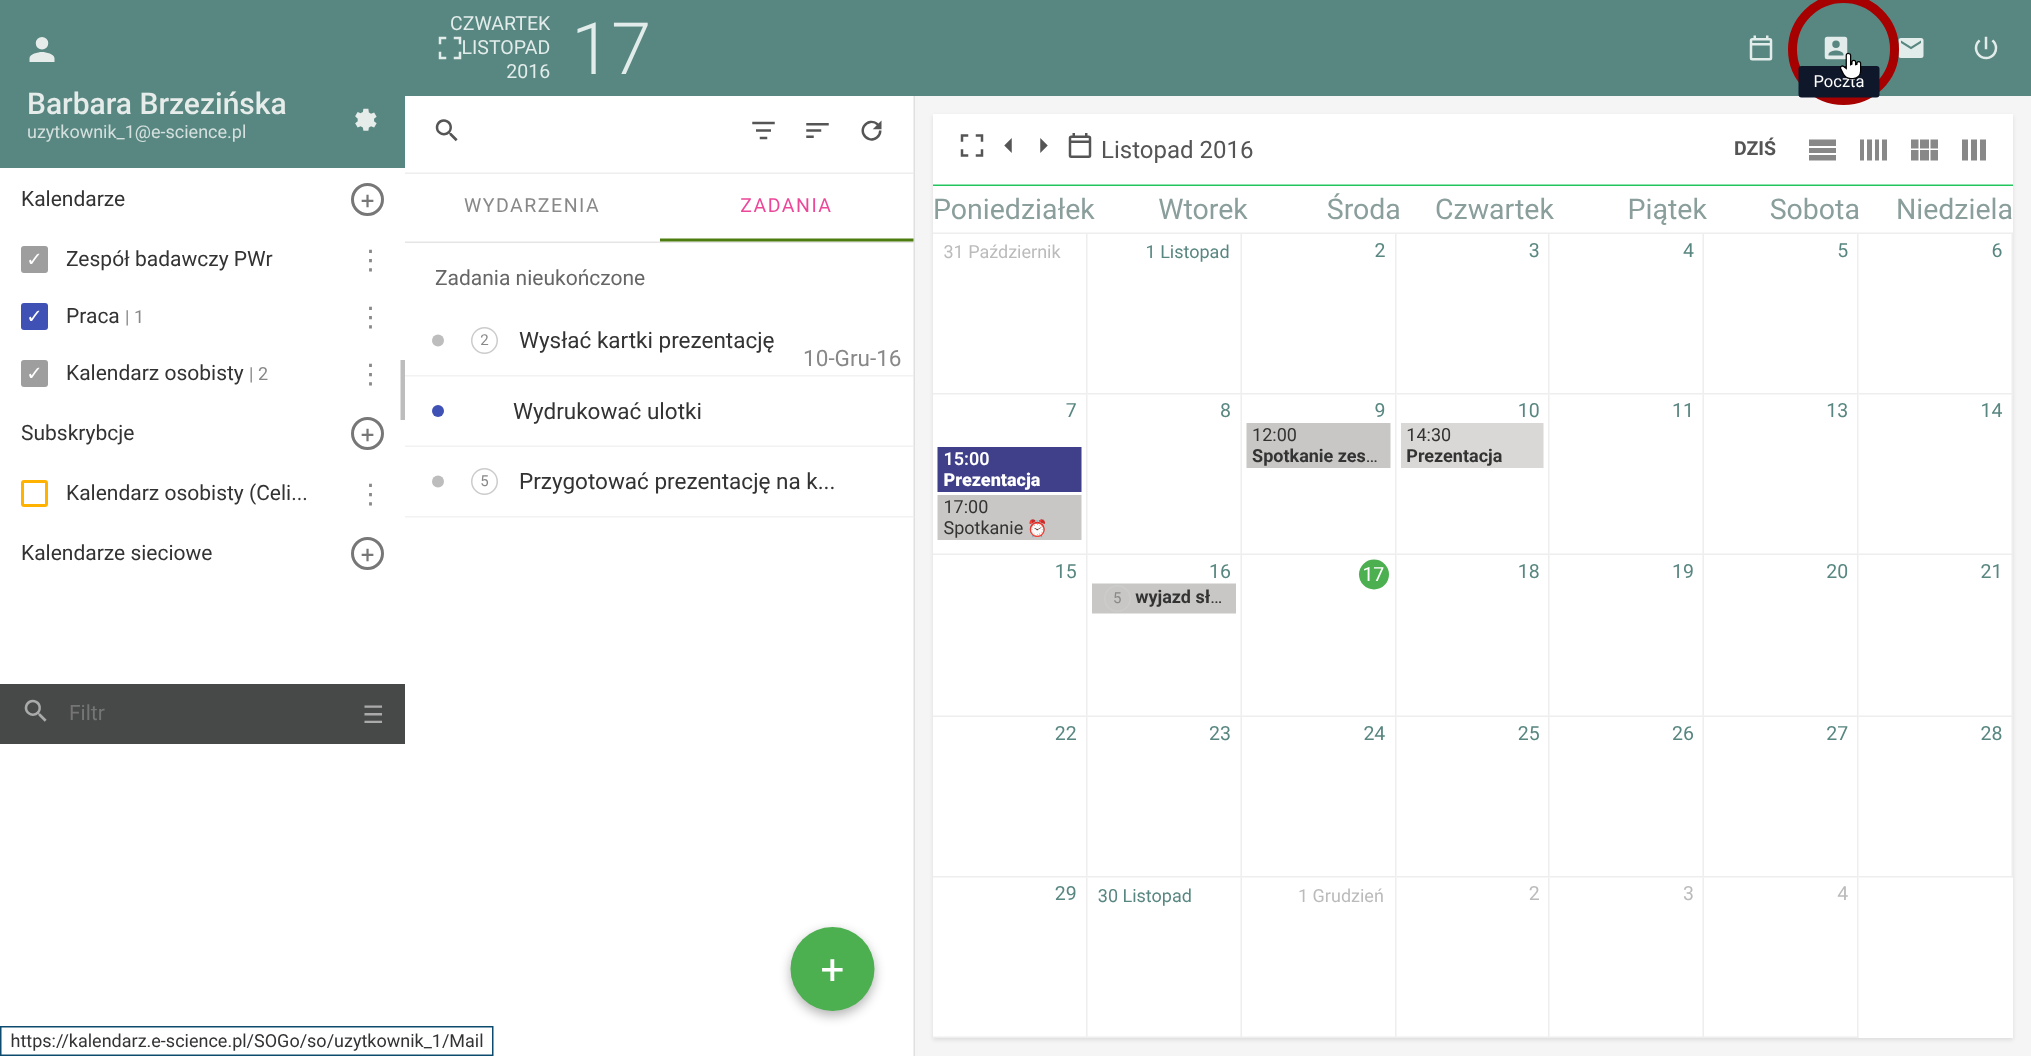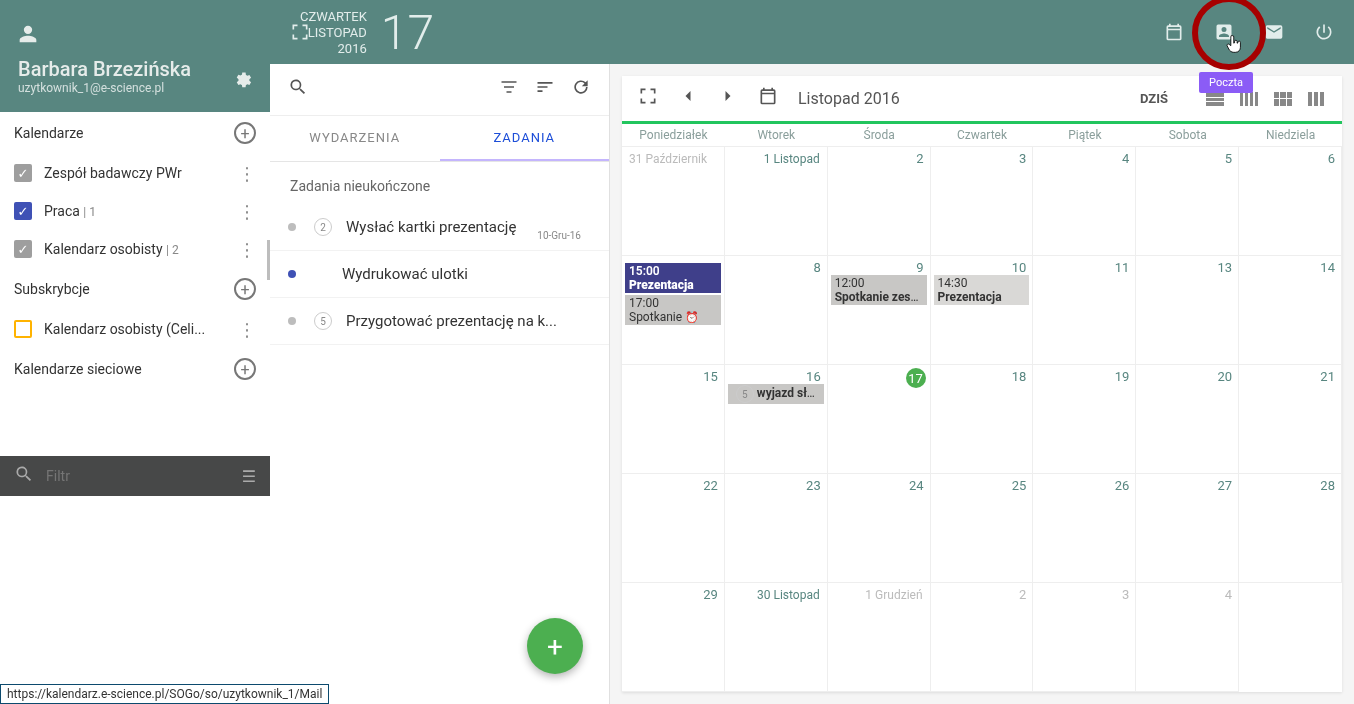--- a/index.html
+++ b/index.html
@@ -6,21 +6,21 @@
 body{width:1354px;height:704px;overflow:hidden;background:#fff;position:relative}
 .topbar{height:64px;background:#588680;display:flex;align-items:center;color:#fff;position:relative}
 .date-block{position:absolute;left:300px;top:4px;display:flex;align-items:center;gap:14px}
 .date-txt{text-align:right;font-size:13px;line-height:16px;color:#e2edeb}
 .big-day{font-size:48px;font-weight:300;color:#e2edeb}
 .top-icons{position:absolute;right:18px;display:flex;gap:26px;align-items:center}
 .topicon{width:24px;height:24px;display:flex;align-items:center;justify-content:center;cursor:pointer;color:#e2edeb}
 .fs-icon{position:absolute;left:290px;top:22px;width:20px;height:20px;color:#e2edeb}
 .red-circle{position:absolute;right:88px;top:-4px;width:74px;height:74px;border:6px solid #a60000;border-radius:50%;pointer-events:none;z-index:50}
 .cursor-hand{position:absolute;right:109px;top:34px;z-index:60;font-size:20px;pointer-events:none}
-.tooltip{position:absolute;right:101px;top:72px;background:#8b5cf6;color:#fff;font-size:11px;padding:4px 10px;border-radius:2px;z-index:55}
+.tooltip{position:absolute;right:101px;top:44px;background:#0f172a;color:#fff;font-size:11px;padding:4px 10px;border-radius:2px;z-index:55}
 
 .sidebar{position:absolute;left:0;top:0;width:270px;height:496px;background:#fff;display:flex;flex-direction:column}
 .profile{height:112px;background:#588680;padding:16px 18px 14px;color:#fff;position:relative}
 .avatar{font-size:30px;color:#e6ecea}
 .uname{font-size:20px;font-weight:500;margin-top:6px;color:#e6ecea}
 .uemail{font-size:12px;color:#d4e0de}
 .gear{position:absolute;right:18px;top:70px;color:#e6ecea;font-size:20px}
 
 .section{padding:10px 14px;display:flex;align-items:center;justify-content:space-between;color:#333;font-size:14px}
 .add-circle{width:22px;height:22px;border:2px solid #777;border-radius:50%;display:flex;align-items:center;justify-content:center;font-size:16px;color:#777;cursor:pointer}
@@ -35,46 +35,46 @@
 
 .filter-bar{position:absolute;bottom:0;left:0;width:270px;height:40px;background:#474848;display:flex;align-items:center;padding:0 14px;gap:12px}
 .filter-bar input{flex:1;background:transparent;border:none;color:#ccc;font-size:14px;outline:none}
 
 .middle{position:absolute;left:270px;top:64px;width:340px;height:640px;border-right:1px solid #e0e0e0;background:#fff}
 .mid-tools{height:52px;display:flex;align-items:center;padding:0 18px;gap:16px;border-bottom:1px solid #eee}
 .mid-tools .spacer{flex:1}
 .micon{color:#555;cursor:pointer;font-size:20px}
 .tabs{display:flex;border-bottom:1px solid #e5e5e5}
 .tab{flex:1;text-align:center;padding:14px 0;font-size:13px;letter-spacing:1px;color:#888;cursor:pointer}
-.tab.active{color:#1d4ed8;border-bottom:2px solid #c4b5fd}
+.tab.active{color:#ec4899;border-bottom:2px solid #4d7c0f}
 .sub-h{padding:16px 20px 10px;color:#666;font-size:14px}
 .task{display:flex;align-items:center;padding:14px 18px;gap:14px;border-bottom:1px solid #f2f2f2;font-size:15px;color:#333;cursor:pointer}
 .dot{width:8px;height:8px;border-radius:50%;background:#bdbdbd}
 .dot.blue{background:#3f51b5}
 .count-circle{width:18px;height:18px;border-radius:50%;border:1px solid #ccc;display:flex;align-items:center;justify-content:center;font-size:10px;color:#888;margin-left:4px}
 .task .label{flex:1;white-space:nowrap;overflow:hidden;text-overflow:ellipsis}
 .task-wrap{position:relative}
 .fab{position:absolute;bottom:30px;right:26px;width:56px;height:56px;border-radius:50%;background:#4caf50;color:#fff;display:flex;align-items:center;justify-content:center;font-size:28px;cursor:pointer;box-shadow:0 3px 8px rgba(0,0,0,0.3)}
 
 .calview{position:absolute;left:610px;top:64px;right:0;height:640px;background:#f5f5f5;padding:12px}
 .cal-inner{background:#fff;height:100%;display:flex;flex-direction:column;box-shadow:0 1px 3px rgba(0,0,0,0.1)}
-.cal-tools{height:48px;display:flex;align-items:center;padding:0 16px;gap:20px;border-bottom:3px solid #22c55e}
+.cal-tools{height:48px;display:flex;align-items:center;padding:0 16px;gap:4px;border-bottom:1px solid #22c55e}
 .cal-tools .spacer{flex:1}
 .cal-title{font-size:16px;color:#555}
 .today-btn{font-size:13px;font-weight:700;color:#555;cursor:pointer}
 .view-icons{display:flex;gap:16px;margin-left:18px}
 .view-icons span{width:18px;height:14px;cursor:pointer}
 .vi1{background:linear-gradient(#888 0 33%,#fff 33% 40%,#888 40% 66%,#fff 66% 73%,#888 73% 100%)}
 .vi2{background:repeating-linear-gradient(90deg,#888 0 3px,#fff 3px 5px)}
 .vi3{display:grid;grid-template:repeat(2,1fr)/repeat(3,1fr);gap:1px}
 .vi3 i{background:#888}
 .vi4{background:repeating-linear-gradient(90deg,#888 0 4px,#fff 4px 6px)}
 
 .weekdays{display:grid;grid-template-columns:repeat(7,1fr);padding:4px 0;border-bottom:1px solid #eee}
-.weekdays span{text-align:center;font-size:12px;color:#8a9e9b}
+.weekdays span{text-align:right;font-size:19px;color:#8a9e9b}
 
 .grid{flex:1;display:grid;grid-template-columns:repeat(7,1fr);grid-template-rows:repeat(5,1fr);overflow-y:auto}
 .cell{border-right:1px solid #eee;border-bottom:1px solid #eee;padding:3px;position:relative;font-size:13px;overflow:hidden}
 .cell .num{position:absolute;top:4px;right:6px;font-size:13px;color:#588680}
 .cell .num.muted{color:#bbb}
 .cell .num.today{background:#4caf50;color:#fff;border-radius:50%;width:20px;height:20px;display:flex;align-items:center;justify-content:center;right:4px;top:3px}
 .monthlabel{font-size:12px;color:#bbb;padding:2px 4px}
 .monthlabel.blue{color:#588680}
 
 .event{font-size:12px;padding:1px 4px;margin-top:2px;overflow:hidden;white-space:nowrap;text-overflow:ellipsis;position:relative}
@@ -213,21 +213,21 @@
     <div class="tab active">ZADANIA</div>
   </div>
   <div class="sub-h">Zadania nieukończone</div>
 
   <div class="task-wrap">
     <div class="task">
       <span class="dot"></span>
       <span class="count-circle">2</span>
       <span class="label">Wysłać kartki prezentację</span>
     </div>
-    <span class="date" style="position:absolute;right:28px;top:26px;font-size:10px;color:#888">10-Gru-16</span>
+    <span class="date" style="position:absolute;right:8px;top:26px;font-size:15px;color:#888">10-Gru-16</span>
   </div>
   <div class="task">
     <span class="dot blue"></span>
     <span style="width:18px"></span>
     <span class="label">Wydrukować ulotki</span>
   </div>
   <div class="task">
     <span class="dot"></span>
     <span class="count-circle">5</span>
     <span class="label">Przygotować prezentację na k...</span>
@@ -296,21 +296,21 @@
         </div>
       <div class="cell">
           <span class="num">5</span>
         </div>
       <div class="cell">
           <span class="num">6</span>
         </div>
 
       <div class="cell">
           <span class="num">7</span>
-        <div style="margin-top:4px">
+        <div style="margin-top:32px">
           <div class="event ev-purple-dark"><span>15:00</span><br><b>Prezentacja</b></div>
           <div class="event ev-gray"><span>17:00</span><br><span>Spotkanie</span> <span class="alarm">⏰</span></div>
         </div>
       </div>
       <div class="cell">
           <span class="num">8</span>
         </div>
       <div class="cell">
           <span class="num">9</span>
         <div style="margin-top:16px">
@@ -377,21 +377,21 @@
           <span class="num">27</span>
         </div>
 
       <div class="cell">
           <span class="num">28</span>
         </div>
       <div class="cell">
           <span class="num">29</span>
         </div>
       <div class="cell">
-          <div class="monthlabel blue" style="text-align:right">30 Listopad</div>
+          <div class="monthlabel blue" style="">30 Listopad</div>
         </div>
       <div class="cell">
           <div class="monthlabel" style="text-align:right">1 Grudzień</div>
         </div>
       <div class="cell">
           <span class="num muted">2</span>
         </div>
       <div class="cell">
           <span class="num muted">3</span>
         </div>

